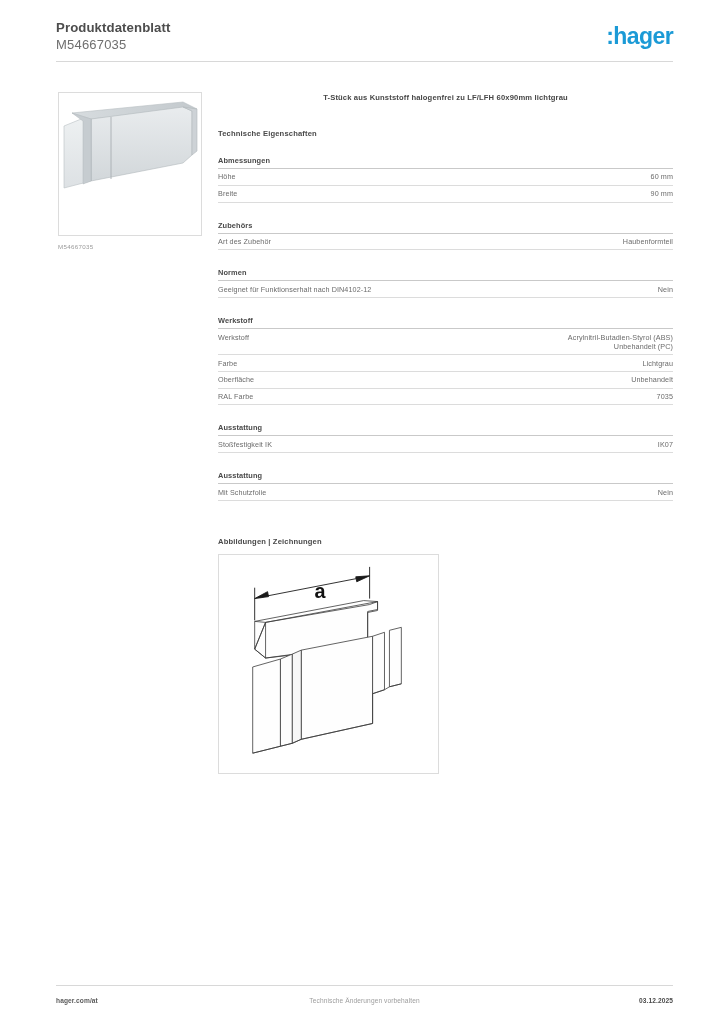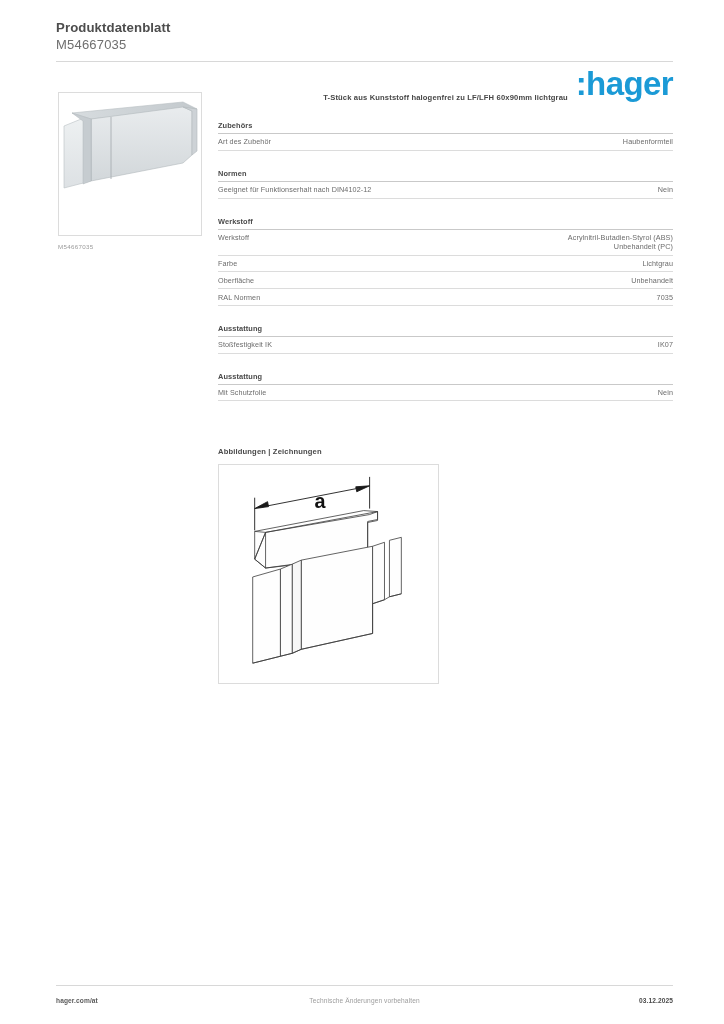--- a/index.html
+++ b/index.html
@@ -37,26 +37,25 @@
     font-size: 13px;
     font-weight: normal;
     color: #6f6f6f;
     line-height: 17px;
     letter-spacing: 0.2px;
   }
   .logo {
     position: absolute;
     right: 0;
     top: 2px;
-    font-size: 33px;
+    font-size: 23px;
     font-weight: bold;
     color: #1b9ad6;
     letter-spacing: -0.6px;
     line-height: 28px;
-    margin-top: 48px;
   }
   .header-rule {
     position: absolute;
     left: 56px;
     top: 61px;
     width: 617px;
     height: 1px;
     background: #d8d8d8;
   }
 
@@ -126,21 +125,21 @@
   }
   .row .k { flex: 0 1 auto; padding-right: 12px; }
   .row .v { text-align: right; white-space: pre-line; flex: 0 0 auto; }
 
   
   .draw-title {
     font-size: 7.6px;
     font-weight: bold;
     color: #4a4a4a;
     letter-spacing: 0.15px;
-    margin-top: 46px;
+    margin-top: 36px;
   }
   .draw-box {
     margin-top: 8px;
     width: 221px;
     height: 220px;
     border: 1px solid #dcdcdc;
     background: #fff;
   }
   .draw-box svg { display: block; width: 100%; height: 100%; }
 
@@ -208,21 +207,33 @@
 
       <polygon points="13,20 32,26 32,88 24,91 24,28" fill="#c6ccd0" stroke="#b2b8bc" stroke-width="0.5"></polygon>
     </svg>
   </div>
   <div class="photo-caption">M54667035</div>
 
   <div class="content">
 
     <div class="prod-desc">T-Stück aus Kunststoff halogenfrei zu LF/LFH 60x90mm lichtgrau</div>
 
-
+    <div class="section-title">Technische Eigenschaften</div>
+
+    <div class="group">
+      <div class="group-head">Abmessungen</div>
+      <div class="row">
+        <span class="k">Höhe</span>
+        <span class="v">60 mm</span>
+      </div>
+      <div class="row">
+        <span class="k">Breite</span>
+        <span class="v">90 mm</span>
+      </div>
+    </div>
 
     <div class="group">
       <div class="group-head">Zubehörs</div>
       <div class="row">
         <span class="k">Art des Zubehör</span>
         <span class="v">Haubenformteil</span>
       </div>
     </div>
 
     <div class="group">
@@ -242,21 +253,21 @@
       </div>
       <div class="row">
         <span class="k">Farbe</span>
         <span class="v">Lichtgrau</span>
       </div>
       <div class="row">
         <span class="k">Oberfläche</span>
         <span class="v">Unbehandelt</span>
       </div>
       <div class="row">
-        <span class="k">RAL Normen</span>
+        <span class="k">RAL Farbe</span>
         <span class="v">7035</span>
       </div>
     </div>
 
     <div class="group">
       <div class="group-head">Ausstattung</div>
       <div class="row">
         <span class="k">Stoßfestigkeit IK</span>
         <span class="v">IK07</span>
       </div>

